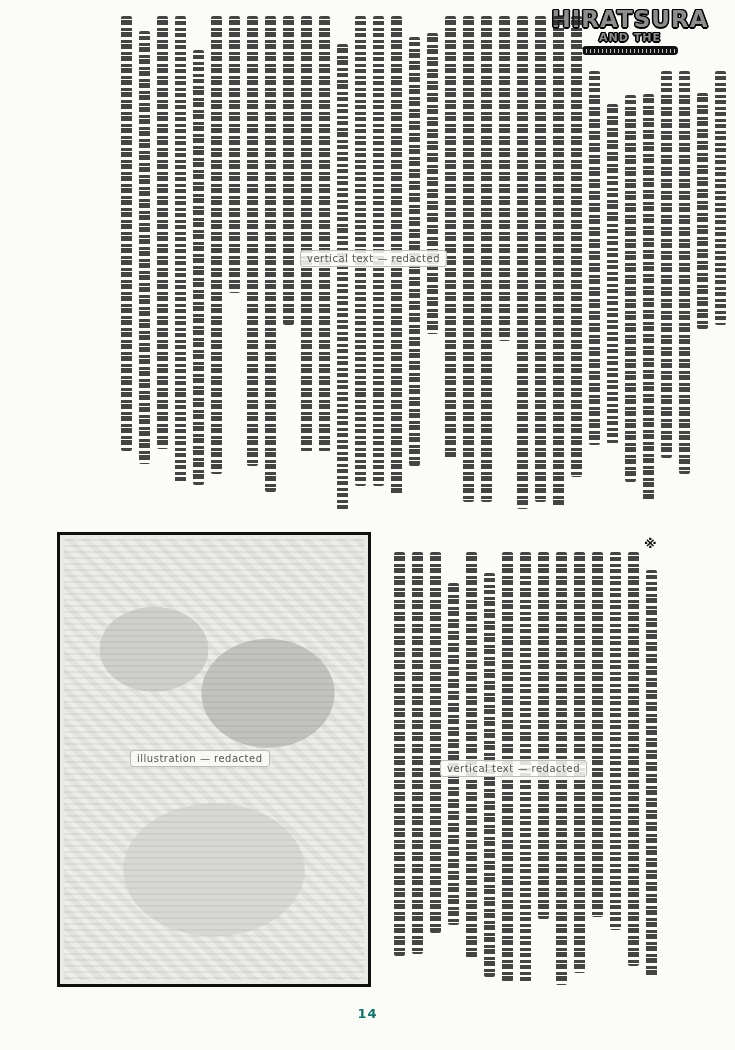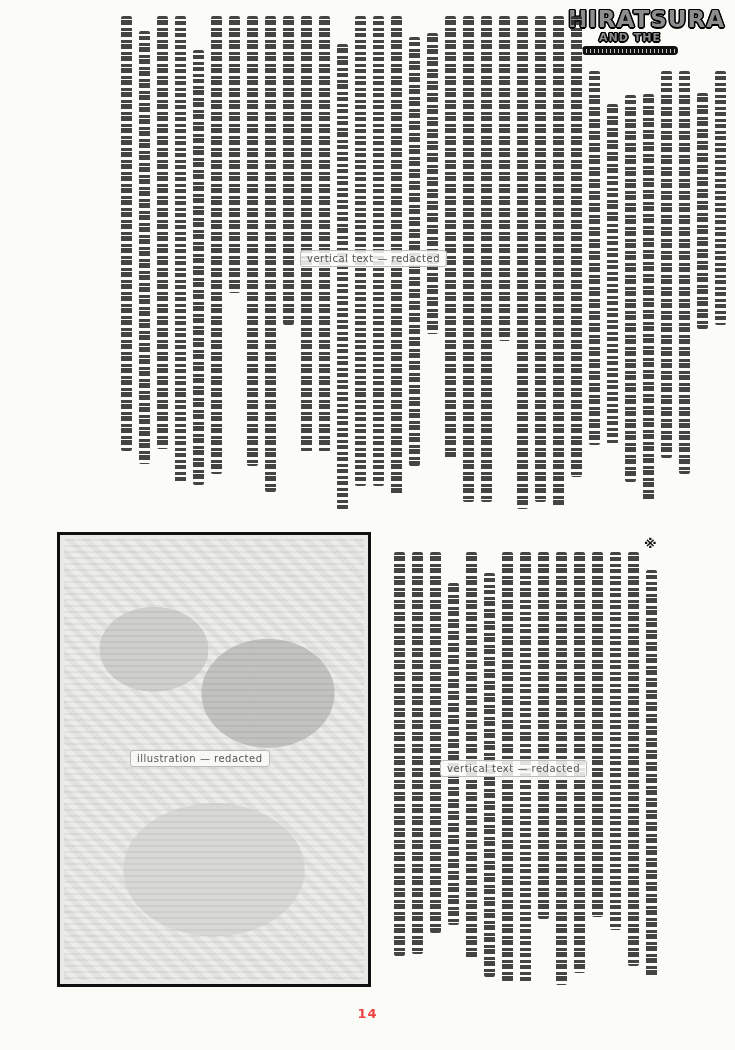--- a/index.html
+++ b/index.html
@@ -17,21 +17,21 @@
 
   
   .logo{
     position:absolute;top:8px;right:10px;width:190px;
     text-align:center;line-height:1;color:#8d8d8d;
     font-weight:900;letter-spacing:1px;
     text-shadow:
       -1.5px 0 #000, 1.5px 0 #000, 0 -1.5px #000, 0 1.5px #000,
       -1px -1px #000, 1px 1px #000, -1px 1px #000, 1px -1px #000;
   }
-  .logo .l1{font-size:23px;text-align:right;}
+  .logo .l1{font-size:23px;}
   .logo .l2{font-size:11px;margin:1px 0;}
   .logo .l3{font-size:23px;}
   .logo-sub{
     margin:3px auto 0;width:96px;height:9px;border-radius:4px;
     background:#111;
     background-image:repeating-linear-gradient(to right,
       rgba(255,255,255,.75) 0 1px, transparent 1px 4px);
     background-size:auto 4px;background-position:center;
     background-repeat:repeat-x;
   }
@@ -74,21 +74,21 @@
   }
   .art-inner::after{
     content:"";position:absolute;inset:0;
     background:repeating-linear-gradient(to bottom,
       rgba(0,0,0,.05) 0 2px, transparent 2px 6px);
   }
 
   
   .pageno{
     position:absolute;left:0;right:0;top:1006px;text-align:center;
-    font-weight:900;font-size:13px;color:#ef4444;letter-spacing:1px;
+    font-weight:900;font-size:13px;color:#0f766e;letter-spacing:1px;
   }
 </style>
 </head>
 <body>
 
 <div class="page">
 
   <div class="logo">
     <div class="l1">HIRATSURA</div>
     <div class="l2">AND THE</div>

